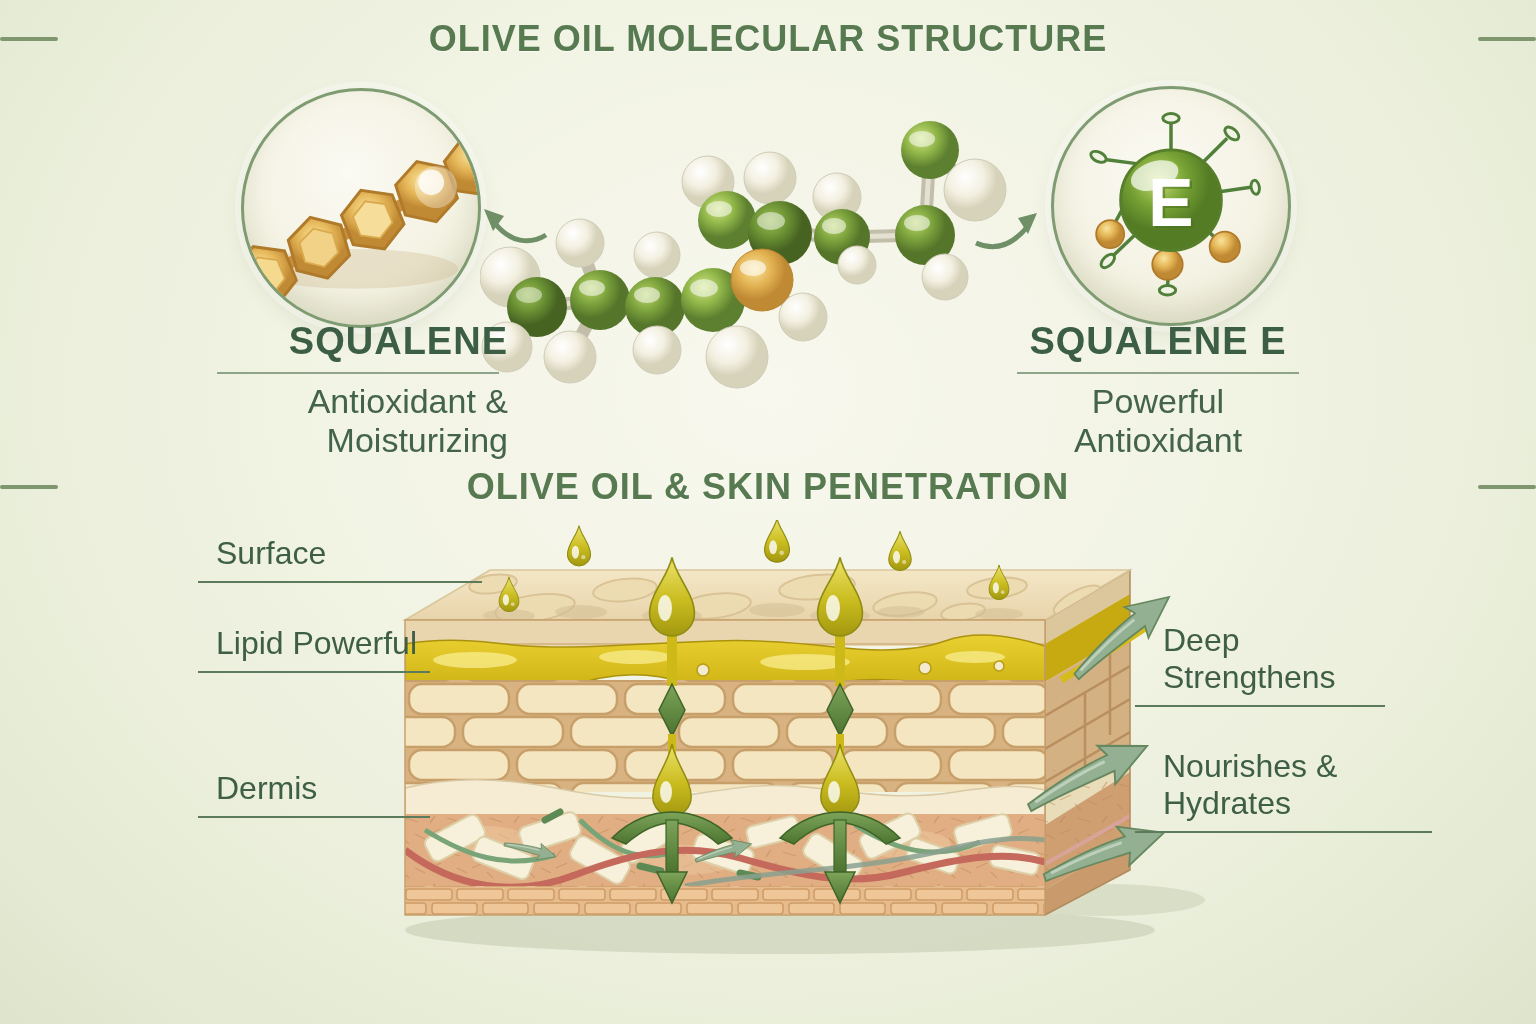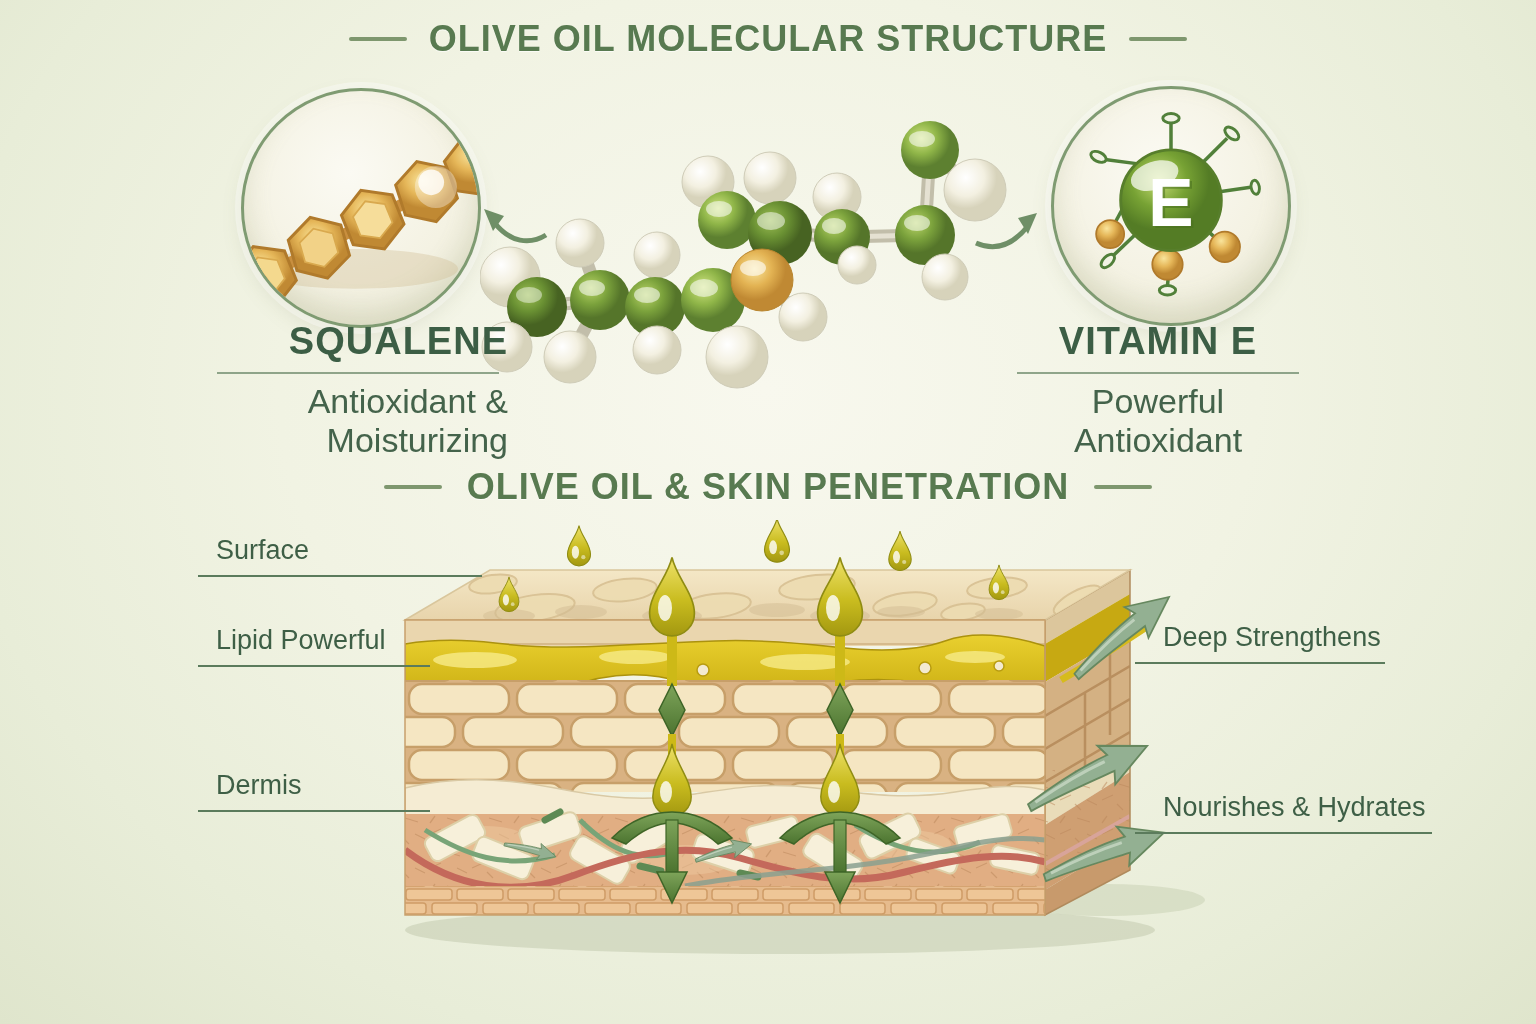--- a/index.html
+++ b/index.html
@@ -2,36 +2,36 @@
 <html><head>
 <meta charset="utf-8">
 <style>
   html,body{margin:0;padding:0;}
   .stage{
     position:relative;width:1536px;height:1024px;overflow:hidden;
     font-family:"Liberation Sans", sans-serif;
     background:radial-gradient(ellipse at 50% 38%, #f8f8ee 0%, #f1f3e3 45%, #e8edd8 75%, #dfe5cc 100%);
   }
   
-  .hdr{position:absolute;left:0;width:1536px;display:flex;align-items:center;justify-content:center;gap:22px;}
+  .hdr{position:absolute;left:0;width:1536px;display:flex;align-items:center;justify-content:space-between;gap:22px;}
   .hdr .rule{height:4px;width:58px;background:#7e976e;border-radius:2px;}
   .hdr .t{font-size:36px;font-weight:bold;letter-spacing:1px;color:#587a50;text-shadow:0 1px 0 rgba(255,255,255,.65);}
   
   .badge-circle{position:absolute;border-radius:50%;border:3px solid #7f9b72;
     background:radial-gradient(circle at 45% 35%, #fbfaf3 0%, #f4f2e3 55%, #e6e5d0 100%);
     box-shadow:0 0 0 6px rgba(255,255,255,.35), inset 0 -14px 26px rgba(150,155,110,.22), 0 8px 20px rgba(120,130,90,.15);
     overflow:hidden;}
   .badge-circle svg{position:absolute;left:0;top:0;}
   
   .cap{position:absolute;width:300px;text-align:center;}
   .cap .nm{font-size:38px;font-weight:bold;letter-spacing:1px;color:#3c5e45;}
   .cap .dv{height:2px;background:#6d8a6b;opacity:.75;margin:9px auto 8px auto;width:282px;}
   .cap .tg{font-size:34px;color:#44634b;}
   
-  .lbl{position:absolute;color:#3e5f46;font-size:27px;border-bottom:2px solid #5b7b5c;padding-bottom:9px;}
+  .lbl{position:absolute;color:#3e5f46;font-size:32px;border-bottom:2px solid #5b7b5c;padding-bottom:9px;}
   .lbl.left{padding-left:18px;}
   .lbl.right{padding-left:28px;}
   .abs{position:absolute;}
 </style>
 </head>
 <body>
 
 <div class="stage">
 
   <div class="hdr" style="top:18px;">
@@ -198,21 +198,21 @@
       <polygon points="557,108 538,113 548,129" fill="#6f8f67"></polygon>
     </g>
   </svg>
 
   <div class="cap" style="left:208px;top:320px;text-align:right;">
     <div class="nm">SQUALENE</div>
     <div class="dv"></div>
     <div class="tg">Antioxidant &amp; Moisturizing</div>
   </div>
   <div class="cap" style="left:1008px;top:320px;">
-    <div class="nm">VITAMIN E</div>
+    <div class="nm">SQUALENE E</div>
     <div class="dv"></div>
     <div class="tg">Powerful Antioxidant</div>
   </div>
 
   <div class="hdr" style="top:466px;gap:25px;">
     <div class="rule"></div>
     <div class="t">OLIVE OIL &amp; SKIN PENETRATION</div>
     <div class="rule"></div>
   </div>
 
@@ -426,15 +426,15 @@
     <use href="#sga" transform="translate(688,152) rotate(-38) scale(1.15)"></use>
     <use href="#sga" transform="translate(642,282) rotate(-25) scale(1.25)"></use>
     <use href="#sga" transform="translate(658,352) rotate(-18) scale(1.2)"></use>
   </svg>
 
   <div class="lbl left" style="left:198px;top:535px;width:266px;">Surface</div>
   <div class="lbl left" style="left:198px;top:625px;width:214px;">Lipid Powerful</div>
   <div class="lbl left" style="left:198px;top:770px;width:214px;">Dermis</div>
 
   <div class="lbl right" style="left:1135px;top:622px;width:222px;">Deep Strengthens</div>
-  <div class="lbl right" style="left:1135px;top:792px;width:269px;">Nourishes &amp; Hydrates</div>
+  <div class="lbl right" style="left:1135px;top:748px;width:269px;">Nourishes &amp; Hydrates</div>
 
 </div>
 
 </body></html>

